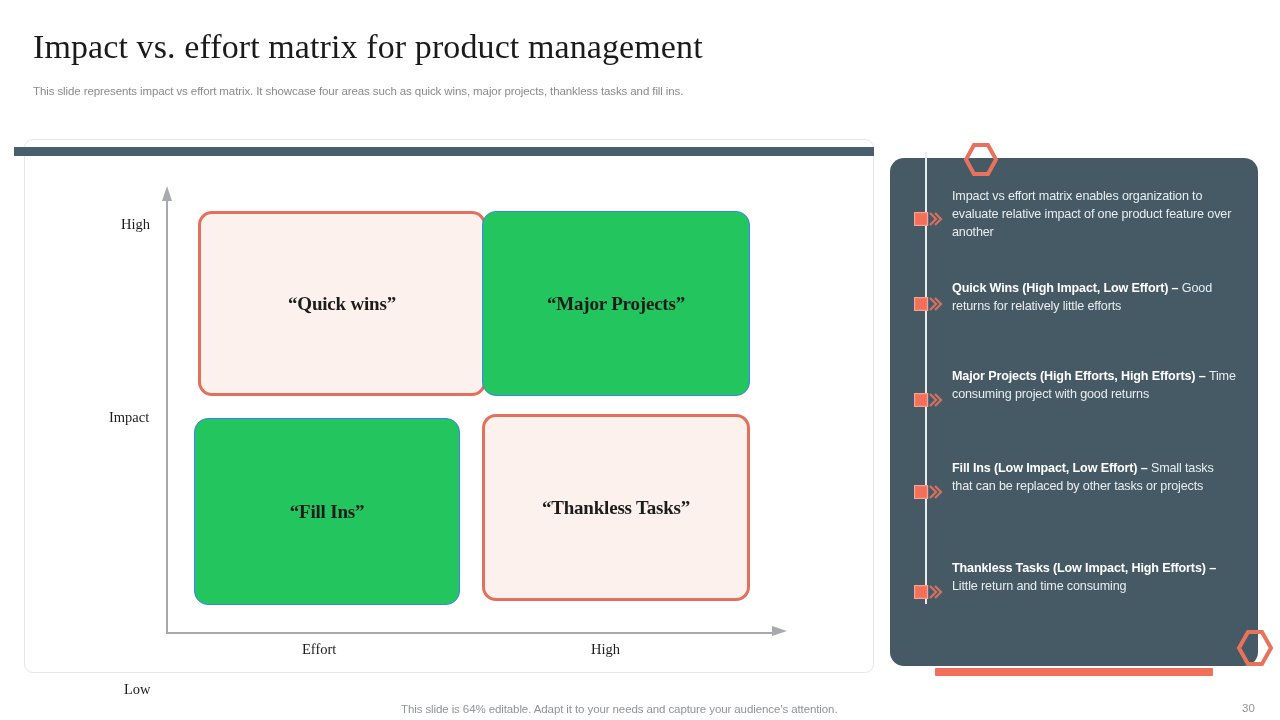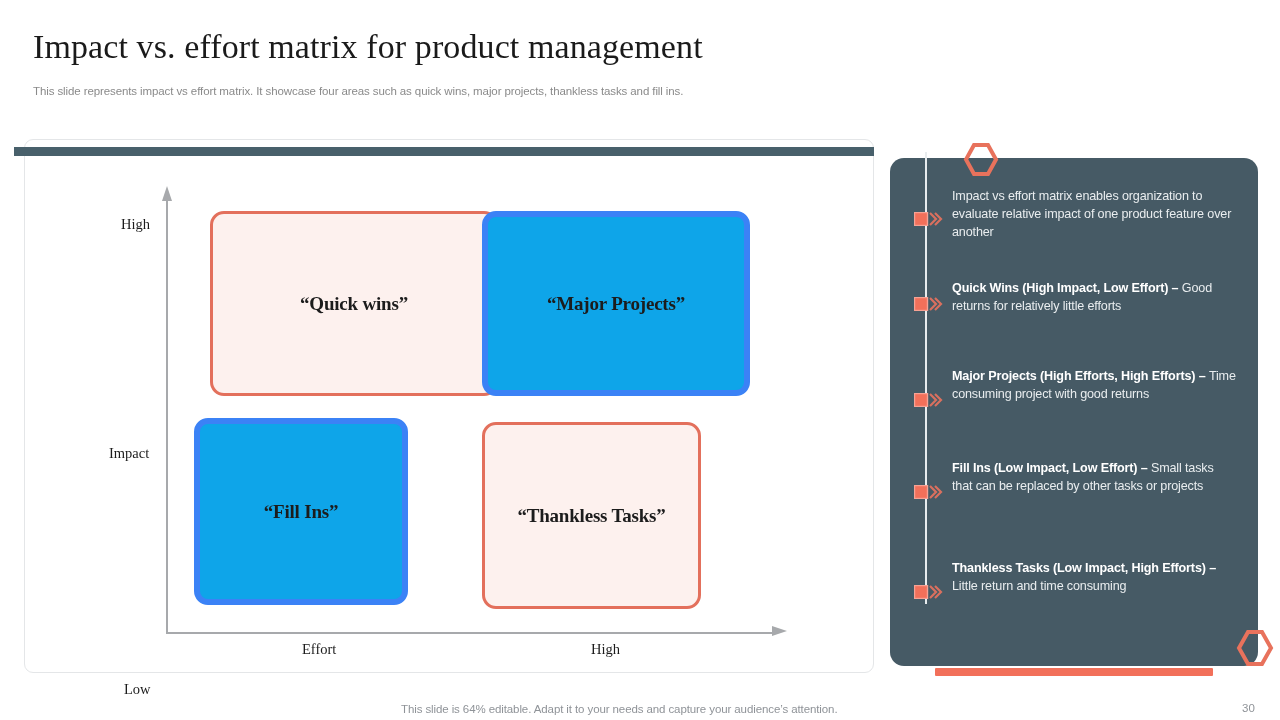--- a/index.html
+++ b/index.html
@@ -119,40 +119,40 @@
     font-size: 19px;
     font-weight: 700;
     color: #1c1c1c;
     letter-spacing: -0.2px;
   }
   .quad-red {
     background: #fdf1ee;
     border: 3px solid #e3705c;
   }
   .quad-blue {
-    background: #0ea5e9;
-    border: 6px solid #3b82f6;
-  }
-
-  #quad-quick-wins   { left: 44px;  top: 25px;  width: 288px; height: 185px; }
+    background: #22c55e;
+    border: 1px solid #3b82f6;
+  }
+
+  #quad-quick-wins   { left: 32px;  top: 25px;  width: 288px; height: 185px; }
   #quad-major-proj   { left: 316px; top: 25px;  width: 268px; height: 185px; }
-  #quad-fill-ins     { left: 28px;  top: 232px; width: 214px; height: 187px; }
-  #quad-thankless    { left: 316px; top: 236px; width: 219px; height: 187px; }
+  #quad-fill-ins     { left: 28px;  top: 232px; width: 266px; height: 187px; }
+  #quad-thankless    { left: 316px; top: 228px; width: 268px; height: 187px; }
 
   
   .axis-label {
     position: absolute;
     font-family: "Liberation Serif", serif;
     font-size: 14.5px;
     font-weight: 400;
     color: #1c1c1c;
     white-space: nowrap;
   }
   #label-high-y  { left: -45px; top: 30px; }
-  #label-impact  { left: -57px; top: 223px; margin-top: 36px; }
+  #label-impact  { left: -57px; top: 223px; }
   #label-low-x   { left: -42px; top: 455px; margin-top: 40px; }
   #label-effort  { left: 136px; top: 455px; }
   #label-high-x  { left: 425px; top: 455px; }
 
   
   #info-panel {
     position: absolute;
     left: 890px;
     top: 158px;
     width: 368px;

